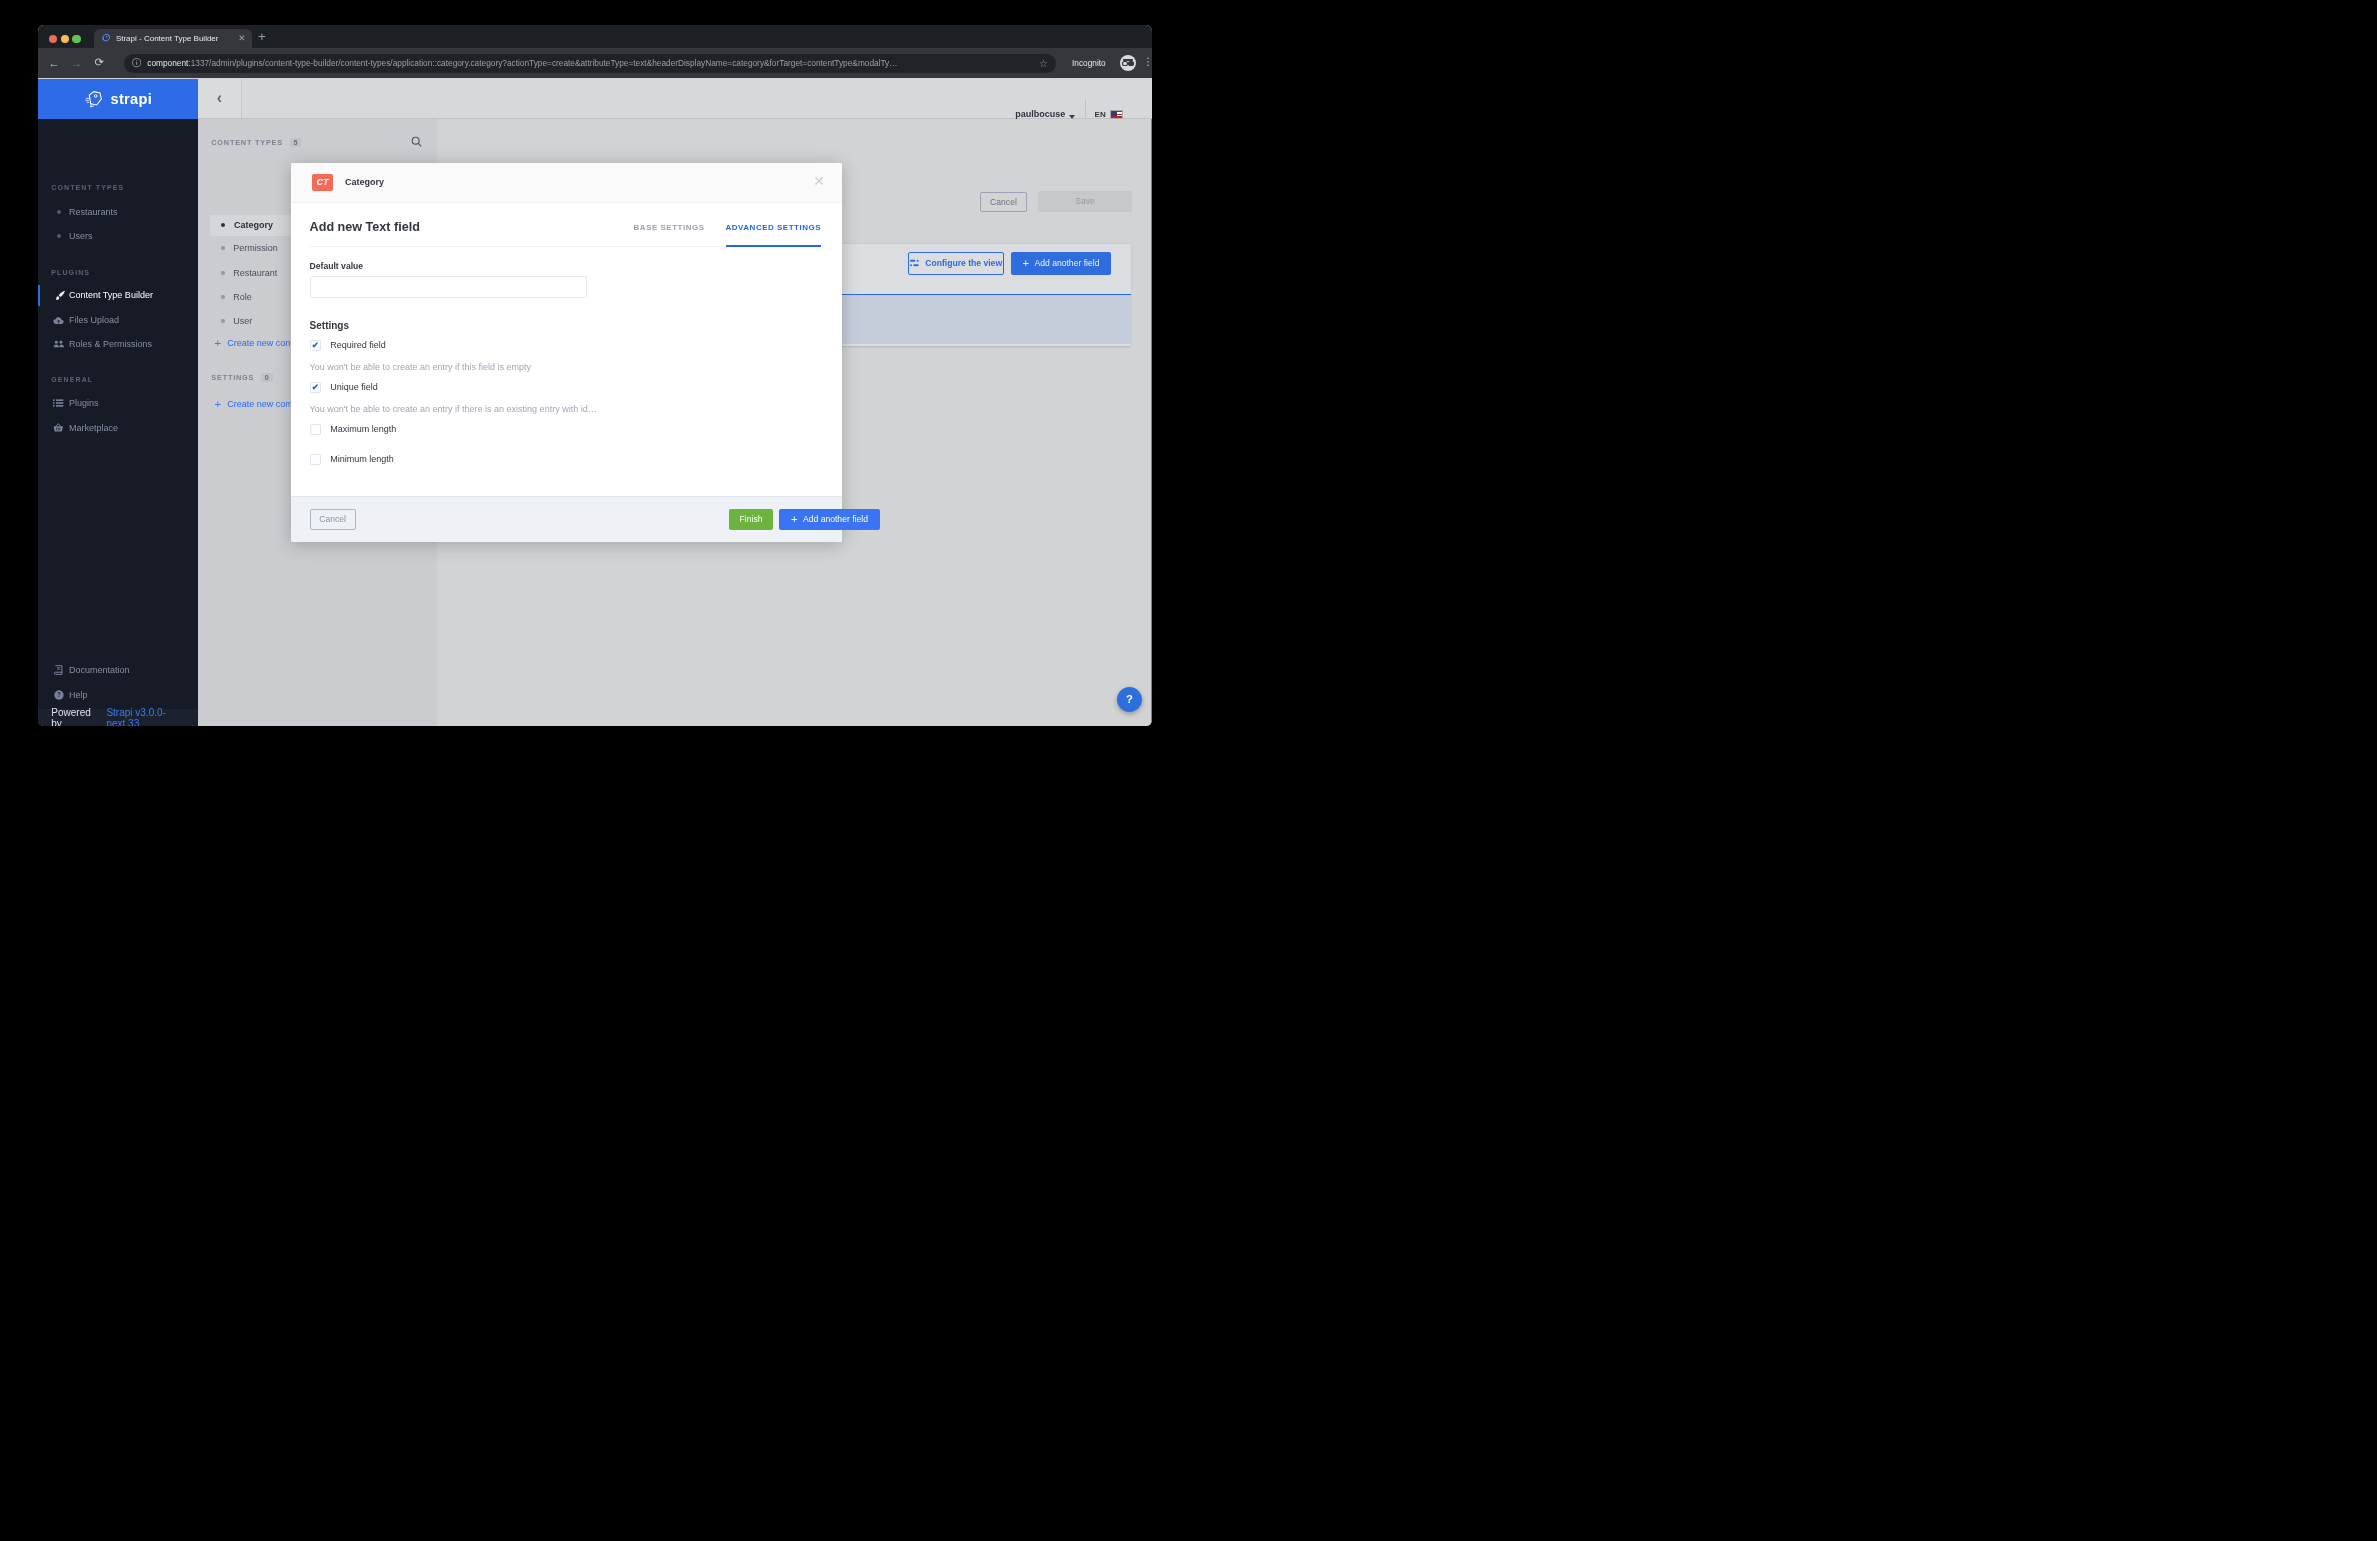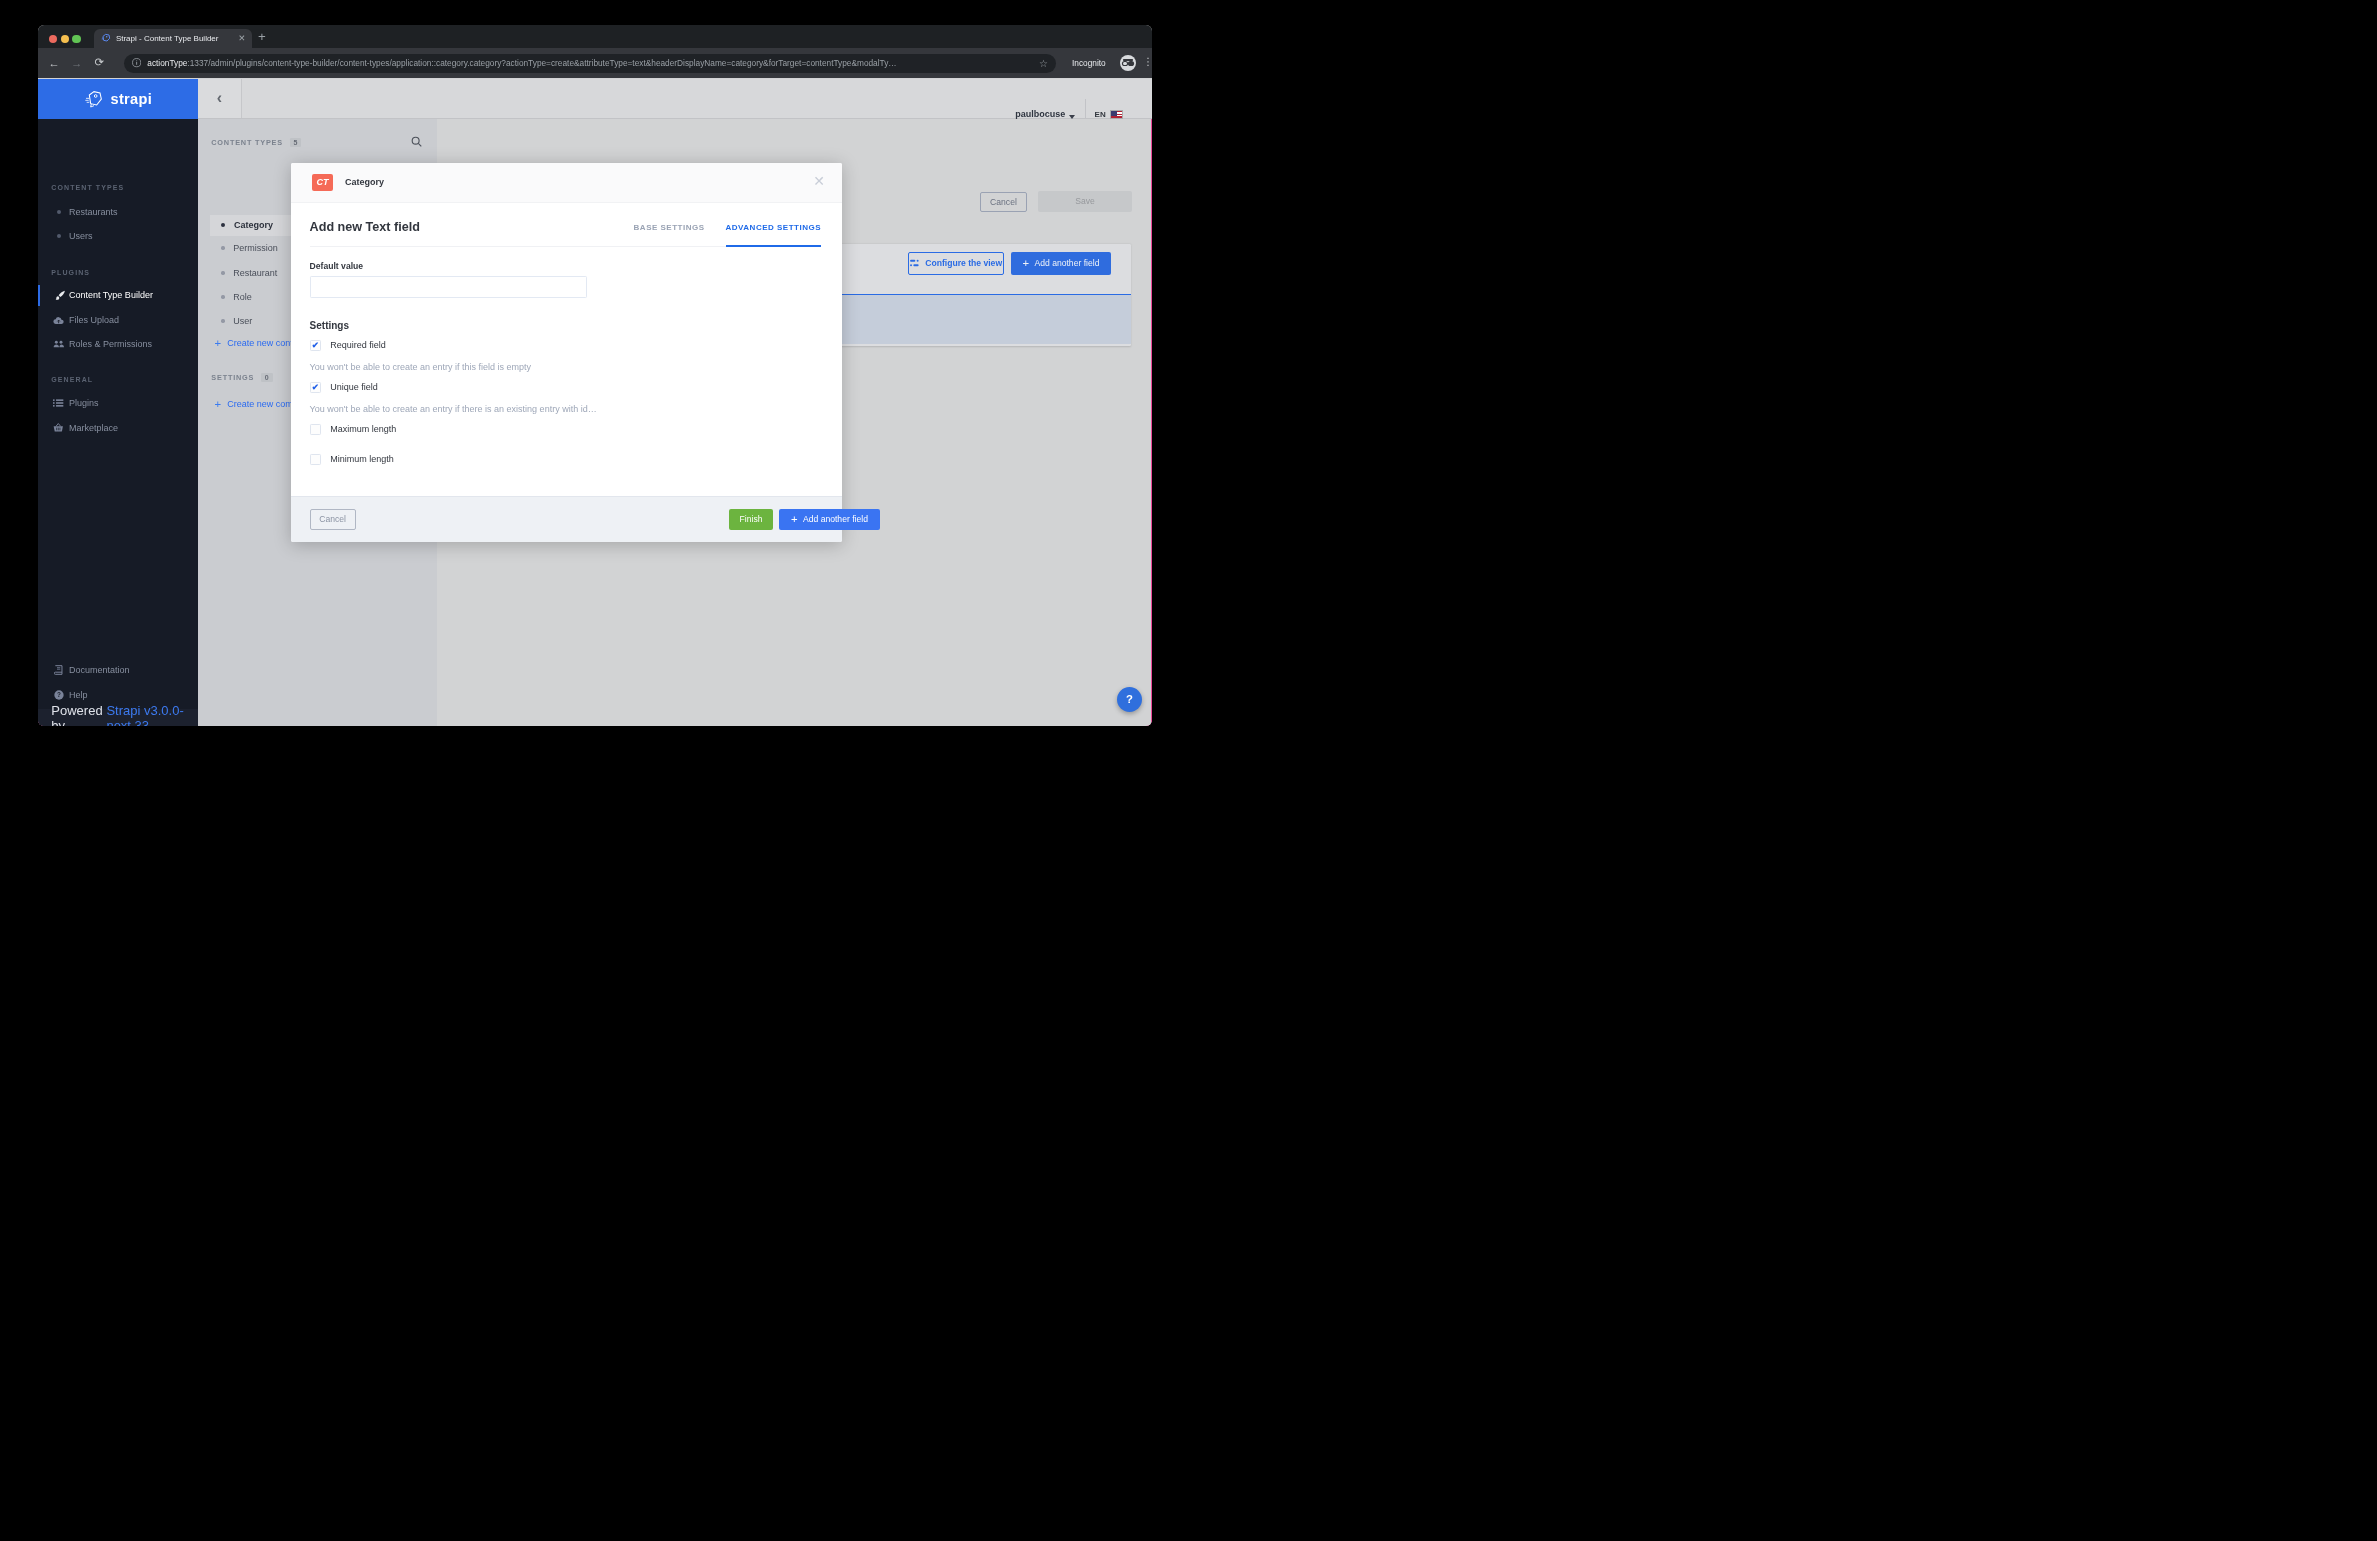--- a/index.html
+++ b/index.html
@@ -46,21 +46,21 @@
     display:flex; align-items:center; justify-content:center; gap:6.6px; }
   .logoarea .brand { color:#fff; font-size:14.6px; font-weight:800; letter-spacing:0.3px; }
   .side-sec { position:absolute; left:13.3px; color:#5b6372; font-size:7px; font-weight:700; letter-spacing:1.1px; }
   .side-item { position:absolute; left:0; width:160px; height:21px; display:flex; align-items:center; color:#878f9f; font-size:9px; }
   .side-item .ic { width:17px; margin-left:12px; display:flex; justify-content:center; align-items:center; }
   .side-item .lbl { margin-left:2px; }
   .side-item.active { color:#ffffff; border-left:2px solid #2d6ce6; }
   .side-item.active .lbl { margin-left:0; }
   .bullet { width:4px; height:4px; border-radius:50%; background:#525a6c; }
   .powered { position:absolute; left:0; top:630px; width:160px; height:18px; background:#1c212e;
-    display:flex; align-items:center; padding-left:13.3px; font-size:13px; color:#dfe2e9; gap:2.7px;}
+    display:flex; align-items:center; padding-left:13.3px; font-size:10px; color:#dfe2e9; gap:2.7px;}
   .powered a { color:#3c7af0; text-decoration:none; }
 
   
   .hdrstrip { position:absolute; left:160px; top:0; width:954px; height:40px; background:#d7d8da;
     border-bottom:0.7px solid #c2c3c6; }
   .backcell { position:absolute; left:0; top:0; width:44px; height:39px; background:#dadbdd;
     border-right:0.7px solid #c6c7ca; display:flex; align-items:center; justify-content:center;
     color:#63686f; font-size:16px; font-weight:700; }
   .userarea { position:absolute; right:29px; top:0; height:40px; display:flex; align-items:flex-end; gap:4px; }
   .username { color:#2f3540; font-size:9px; font-weight:600; }
@@ -172,21 +172,21 @@
     <span class="nav-ic dim">→</span>
     <span class="nav-ic">⟳</span>
     <div class="urlpill">
       <span style="margin-right:6px;">
         <svg width="9.3" height="9.3" viewBox="0 0 14 14">
             <circle cx="7" cy="7" r="6.2" fill="none" stroke="#9aa0a6" stroke-width="1.2"></circle>
             <rect x="6.4" y="6" width="1.3" height="4.2" fill="#9aa0a6"></rect>
             <rect x="6.4" y="3.6" width="1.3" height="1.3" fill="#9aa0a6"></rect>
           </svg>
       </span>
-      <span class="url-text"><b>actionType</b><span>:1337/admin/plugins/content-type-builder/content-types/application::category.category?actionType=create&amp;attributeType=text&amp;headerDisplayName=category&amp;forTarget=contentType&amp;modalTy…</span></span>
+      <span class="url-text"><b>component</b><span>:1337/admin/plugins/content-type-builder/content-types/application::category.category?actionType=create&amp;attributeType=text&amp;headerDisplayName=category&amp;forTarget=contentType&amp;modalTy…</span></span>
       <span class="star">☆</span>
     </div>
     <span class="incog-label">Incognito</span>
     <span class="incog-ic"></span>
     <span class="kebab">⋮</span>
   </div>
 
   <div class="app">
 
     <div class="sidebar">

